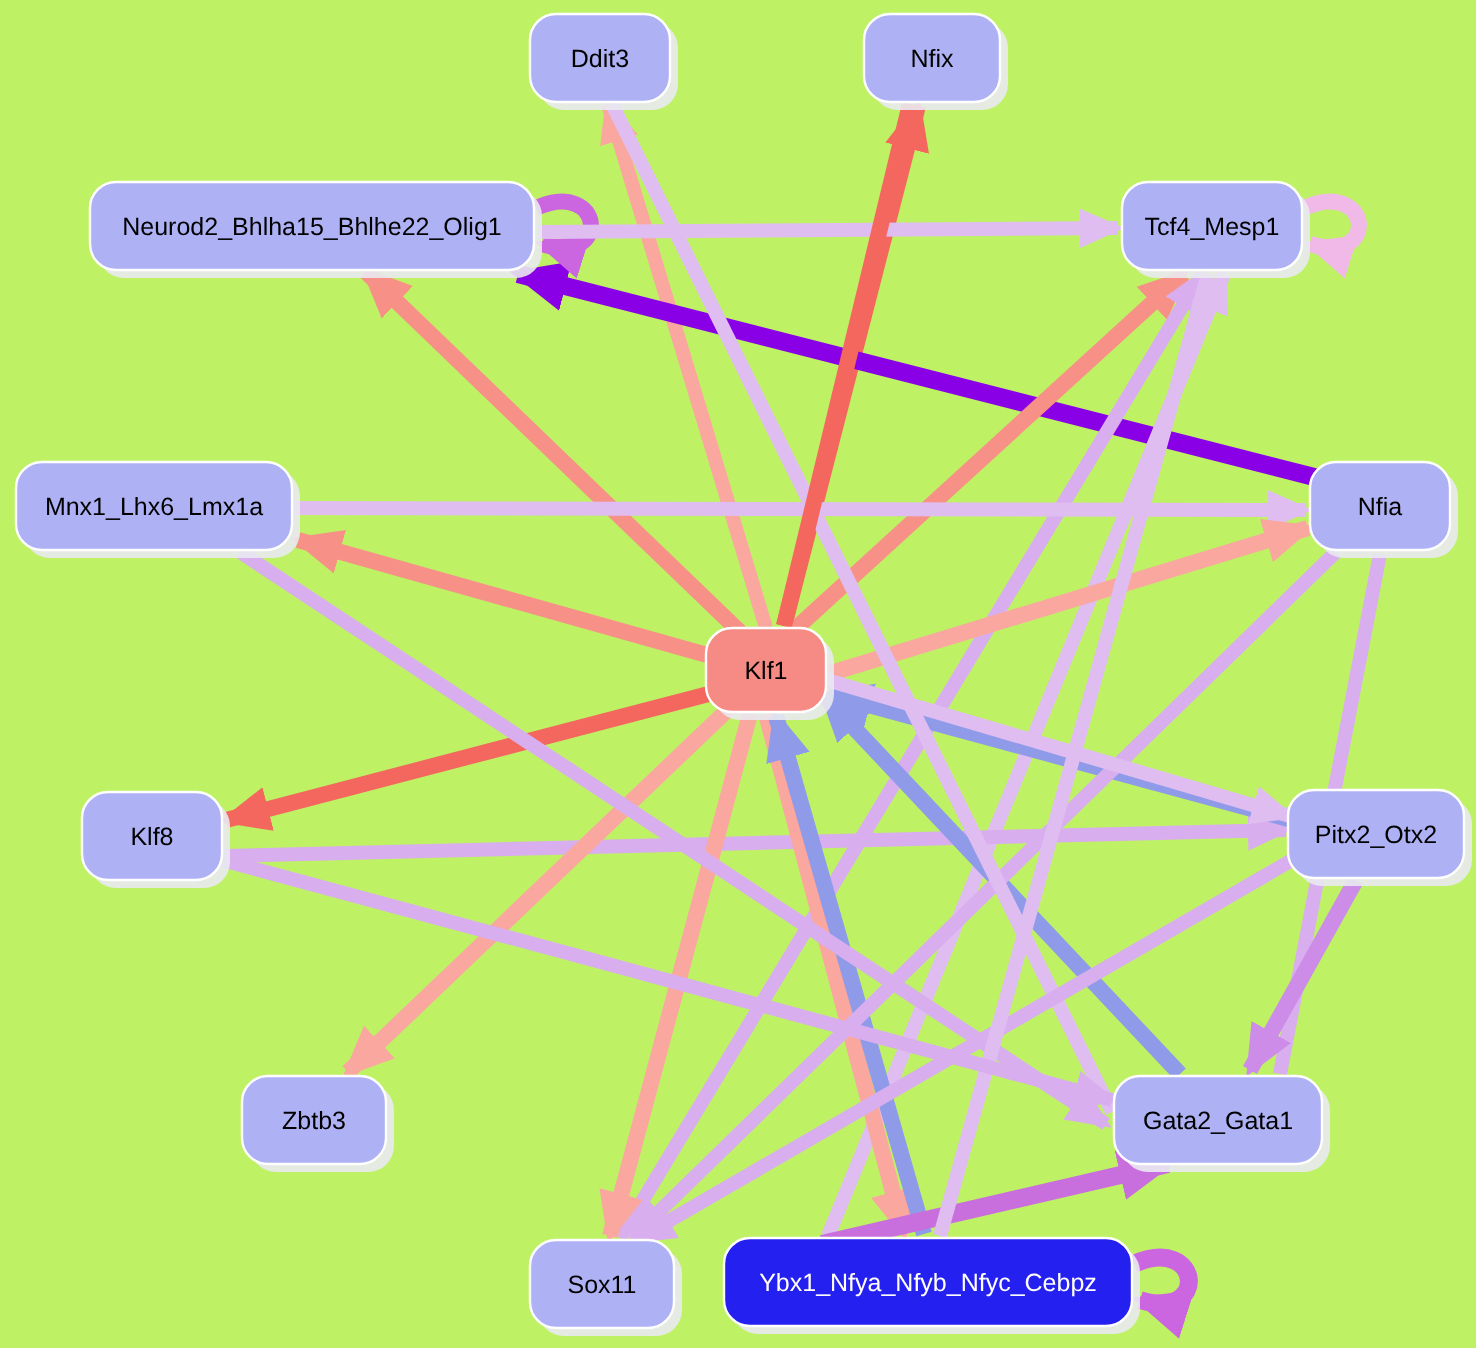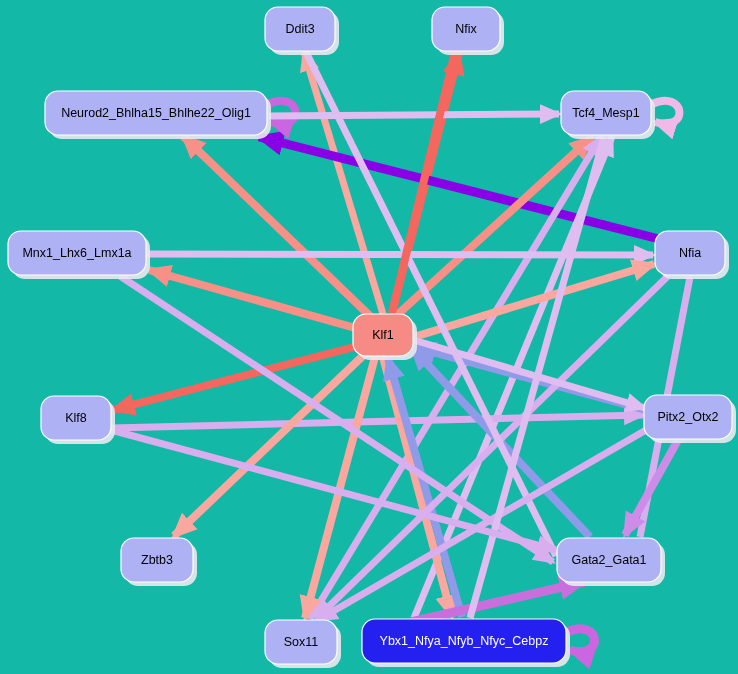--- a/index.html
+++ b/index.html
@@ -1,18 +1,18 @@
 <!DOCTYPE html>
 <html><head>
 <meta charset="utf-8">
 <style>
   html,body{margin:0;padding:0;background:#ffffff;}
   body{width:738px;height:674px;overflow:hidden;
        font-family:"Liberation Sans","DejaVu Sans",sans-serif;}
-  #graph-root{position:relative;width:738px;height:674px;background:#14b8a6;}
+  #graph-root{position:relative;width:738px;height:674px;background:#bef264;}
   svg#net{position:absolute;left:0;top:0;width:738px;height:674px;display:block;}
   .node-label{font-family:"Liberation Sans","DejaVu Sans",sans-serif;
               font-size:12.5px;text-anchor:middle;dominant-baseline:middle;
               pointer-events:none;}
   .node-box{stroke:#ffffff;stroke-width:1.2;}
 </style>
 </head>
 <body>
 
 <div id="graph-root">

